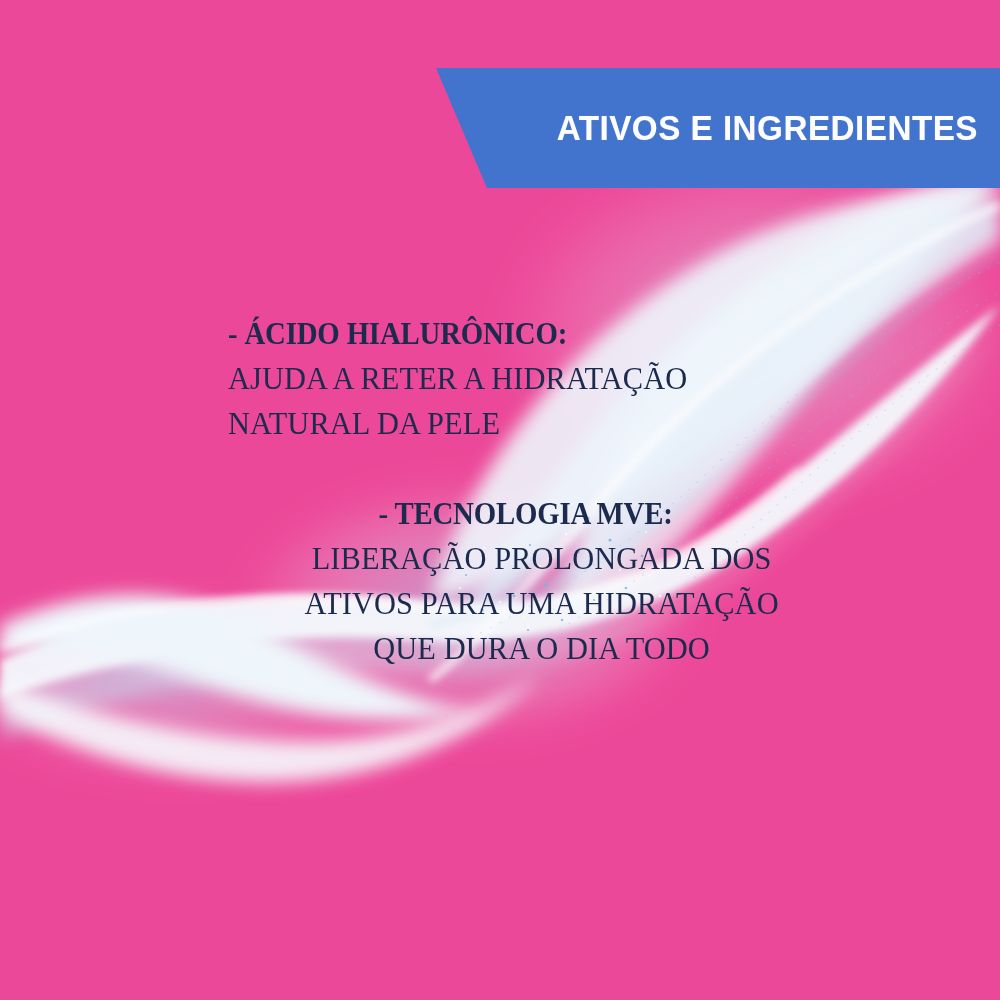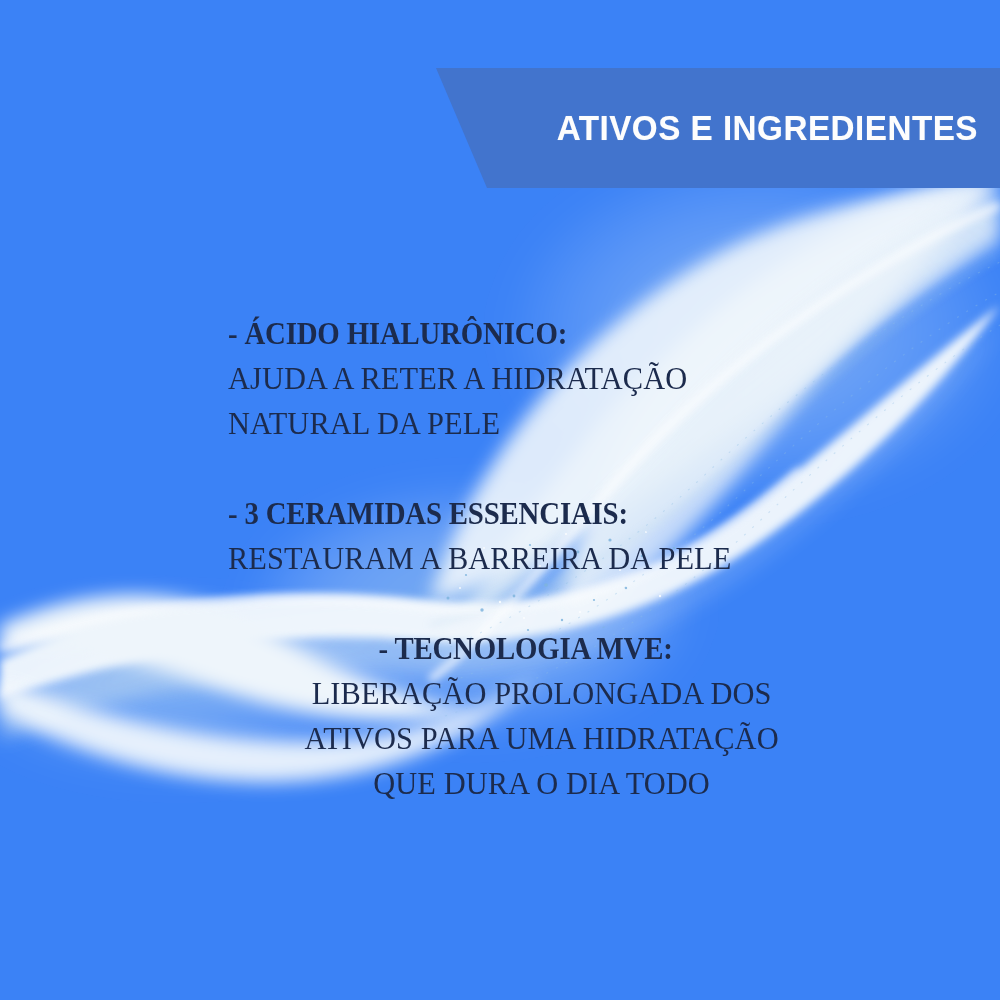--- a/index.html
+++ b/index.html
@@ -7,21 +7,21 @@
     padding: 0;
     background: #ffffff;
   }
   body {
     font-family: "Liberation Sans", sans-serif;
   }
   #stage {
     position: relative;
     width: 1000px;
     height: 1000px;
-    background: #3b82f6;
+    background: #ec4899;
     overflow: hidden;
   }
 
   
   #bg-art {
     position: absolute;
     inset: 0;
     width: 1000px;
     height: 1000px;
     pointer-events: none;
@@ -248,26 +248,20 @@
   <div id="copy">
 
     <div class="ingredient-block">
       <div class="ingredient-heading">- ÁCIDO HIALURÔNICO:</div>
       <div class="ingredient-desc">
         <span class="desc-line">AJUDA A RETER A HIDRATAÇÃO</span>
         <span class="desc-line">NATURAL DA PELE</span>
       </div>
     </div>
 
-    <div class="ingredient-block">
-      <div class="ingredient-heading">- 3 CERAMIDAS ESSENCIAIS:</div>
-      <div class="ingredient-desc">
-        <span class="desc-line">RESTAURAM A BARREIRA DA PELE</span>
-      </div>
-    </div>
 
     <div class="ingredient-block">
       <div class="ingredient-heading">- TECNOLOGIA MVE:</div>
       <div class="ingredient-desc">
         <span class="desc-line">LIBERAÇÃO PROLONGADA DOS</span>
         <span class="desc-line">ATIVOS PARA UMA HIDRATAÇÃO</span>
         <span class="desc-line">QUE DURA O DIA TODO</span>
       </div>
     </div>
 

